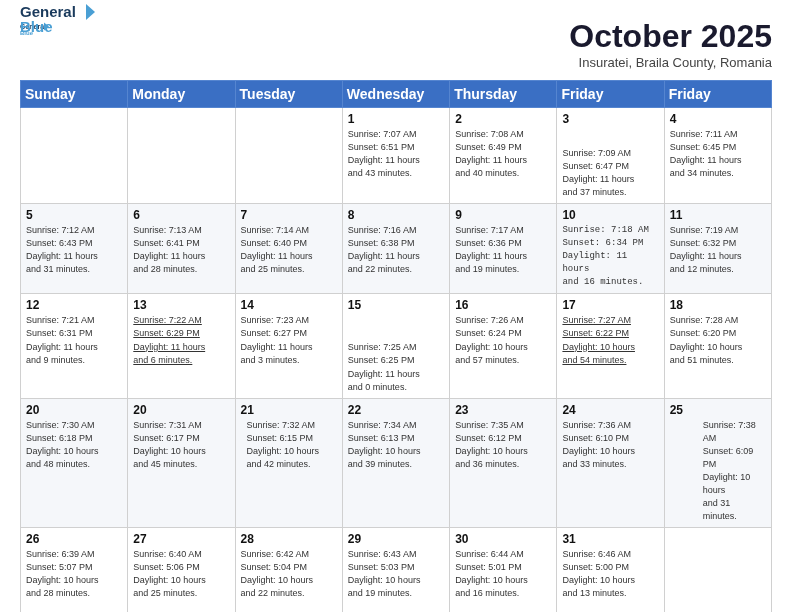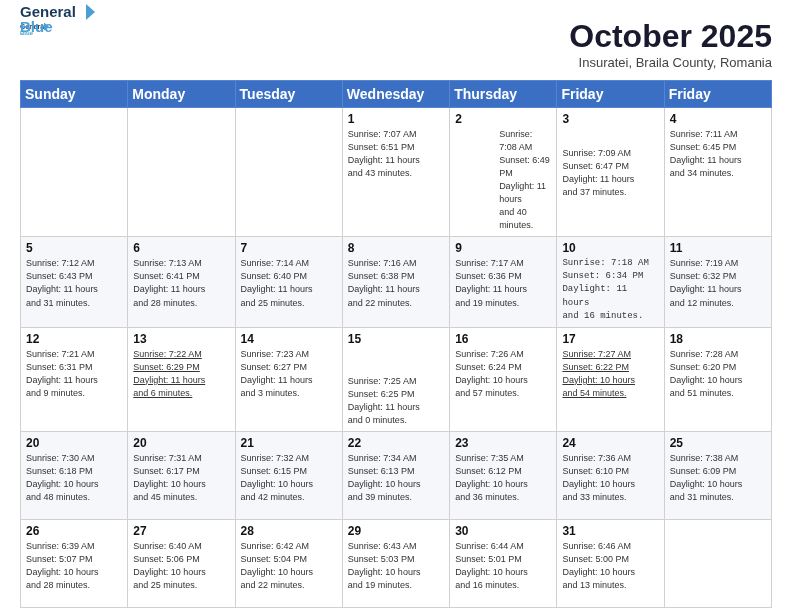--- a/index.html
+++ b/index.html
@@ -134,21 +134,21 @@
           <td class="empty-cell"></td>
           <td>
             <span class="day-number">1</span>
             <div class="day-info" style="white-space: pre-line;">Sunrise: 7:07 AM
 Sunset: 6:51 PM
 Daylight: 11 hours
 and 43 minutes.</div>
           </td>
           <td>
             <span class="day-number">2</span>
-            <div class="day-info" style="white-space: pre-line; margin-left: 44px;">Sunrise: 7:08 AM
+            <div class="day-info" style="white-space: pre-line;">Sunrise: 7:08 AM
 Sunset: 6:49 PM
 Daylight: 11 hours
 and 40 minutes.</div>
           </td>
           <td>
             <span class="day-number">3</span>
             <div class="day-info" style="white-space: pre-line; margin-top: 21px;">Sunrise: 7:09 AM
 Sunset: 6:47 PM
 Daylight: 11 hours
 and 37 minutes.</div>
@@ -273,21 +273,21 @@
           </td>
           <td>
             <span class="day-number">20</span>
             <div class="day-info" style="white-space: pre-line;">Sunrise: 7:31 AM
 Sunset: 6:17 PM
 Daylight: 10 hours
 and 45 minutes.</div>
           </td>
           <td>
             <span class="day-number">21</span>
-            <div class="day-info" style="white-space: pre-line;">Sunrise: 7:32 AM
+            <div class="day-info" style="white-space: pre-line; margin-left: 6px;">Sunrise: 7:32 AM
 Sunset: 6:15 PM
 Daylight: 10 hours
 and 42 minutes.</div>
           </td>
           <td>
             <span class="day-number">22</span>
             <div class="day-info" style="white-space: pre-line;">Sunrise: 7:34 AM
 Sunset: 6:13 PM
 Daylight: 10 hours
 and 39 minutes.</div>
@@ -301,21 +301,21 @@
           </td>
           <td>
             <span class="day-number">24</span>
             <div class="day-info" style="white-space: pre-line;">Sunrise: 7:36 AM
 Sunset: 6:10 PM
 Daylight: 10 hours
 and 33 minutes.</div>
           </td>
           <td>
             <span class="day-number">25</span>
-            <div class="day-info" style="white-space: pre-line;">Sunrise: 7:38 AM
+            <div class="day-info" style="white-space: pre-line; margin-left: 33px;">Sunrise: 7:38 AM
 Sunset: 6:09 PM
 Daylight: 10 hours
 and 31 minutes.</div>
           </td>
         </tr>
         <tr>
           <td>
             <span class="day-number">26</span>
             <div class="day-info" style="white-space: pre-line;">Sunrise: 6:39 AM
 Sunset: 5:07 PM

